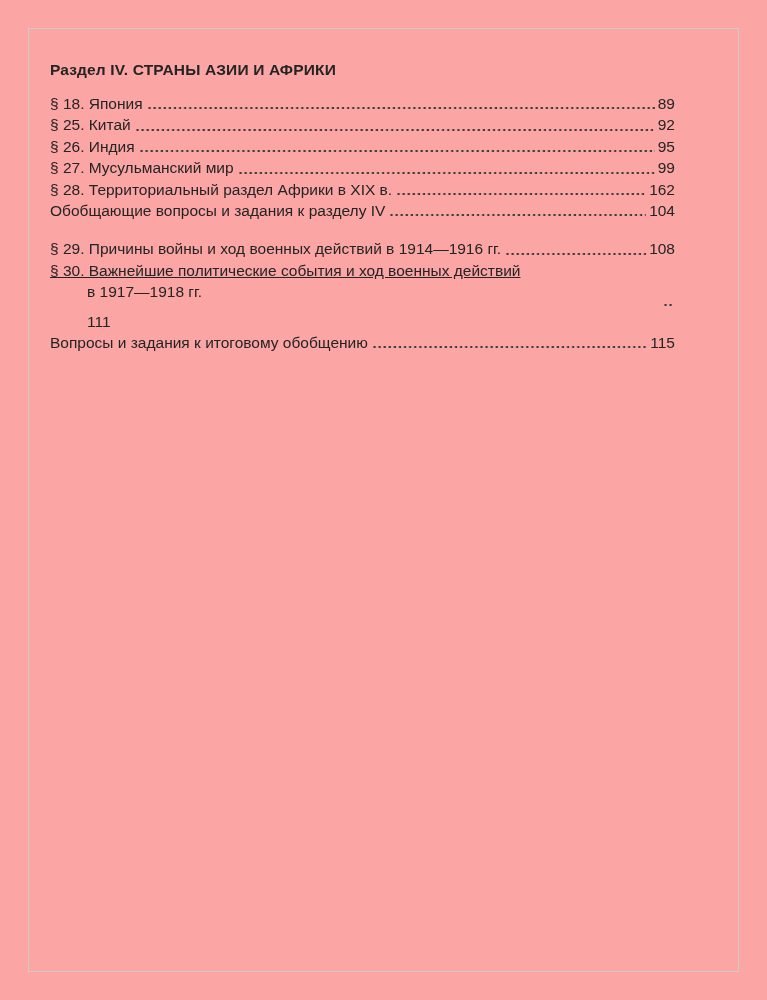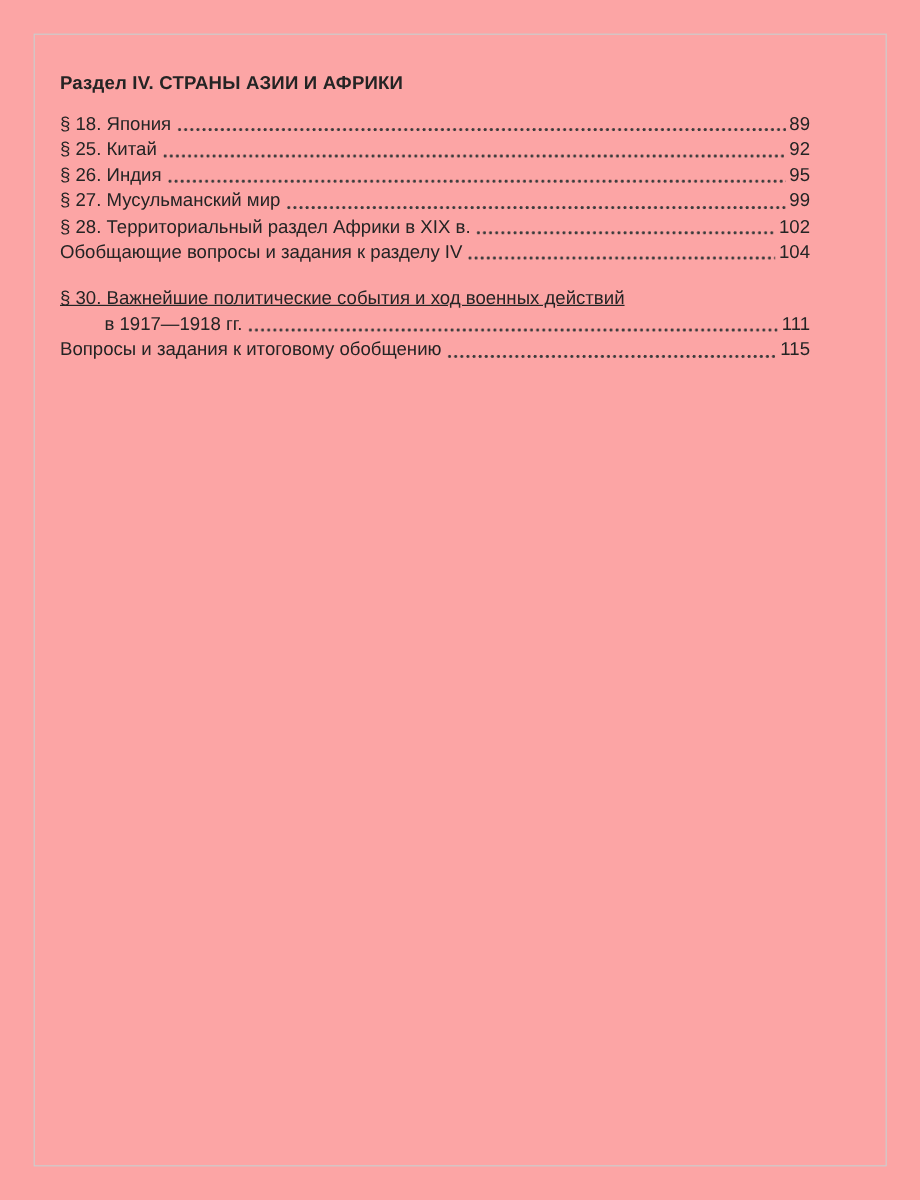--- a/index.html
+++ b/index.html
@@ -54,20 +54,21 @@
     background-position: left center;
   }
   .page { white-space: nowrap; }
   .entry.two-line { display: block; }
   .entry.two-line .line1 { line-height: 21.4px; text-decoration: underline; }
   .entry.two-line .line2 {
     display: flex;
     align-items: baseline;
     padding-left: 37px;
     line-height: 21.4px;
+    flex-direction: column;
   }
 </style>
 </head>
 <body>
 
 <div class="sheet">
   <div class="frame"></div>
 
   <div class="content">
 
@@ -94,32 +95,37 @@
 
       <div class="entry">
         <span class="label">§ 27. Мусульманский мир</span>
         <span class="leader"></span>
         <span class="page">99</span>
       </div>
 
       <div class="entry">
         <span class="label">§ 28. Территориальный раздел Африки в XIX в.</span>
         <span class="leader"></span>
-        <span class="page">102</span>
+        <span class="page">162</span>
       </div>
 
       <div class="entry italic">
         <span class="label">Обобщающие вопросы и задания к разделу IV</span>
         <span class="leader"></span>
         <span class="page">104</span>
       </div>
     </div>
 
     <div class="section">
 
+      <div class="entry">
+        <span class="label">§ 29. Причины войны и ход военных действий в 1914—1916 гг.</span>
+        <span class="leader"></span>
+        <span class="page">108</span>
+      </div>
 
       <div class="entry two-line">
         <div class="line1">
           <span class="label">§ 30. Важнейшие политические события и ход военных действий</span>
         </div>
         <div class="line2">
           <span class="label2">в 1917—1918 гг.</span>
           <span class="leader"></span>
           <span class="page">111</span>
         </div>

